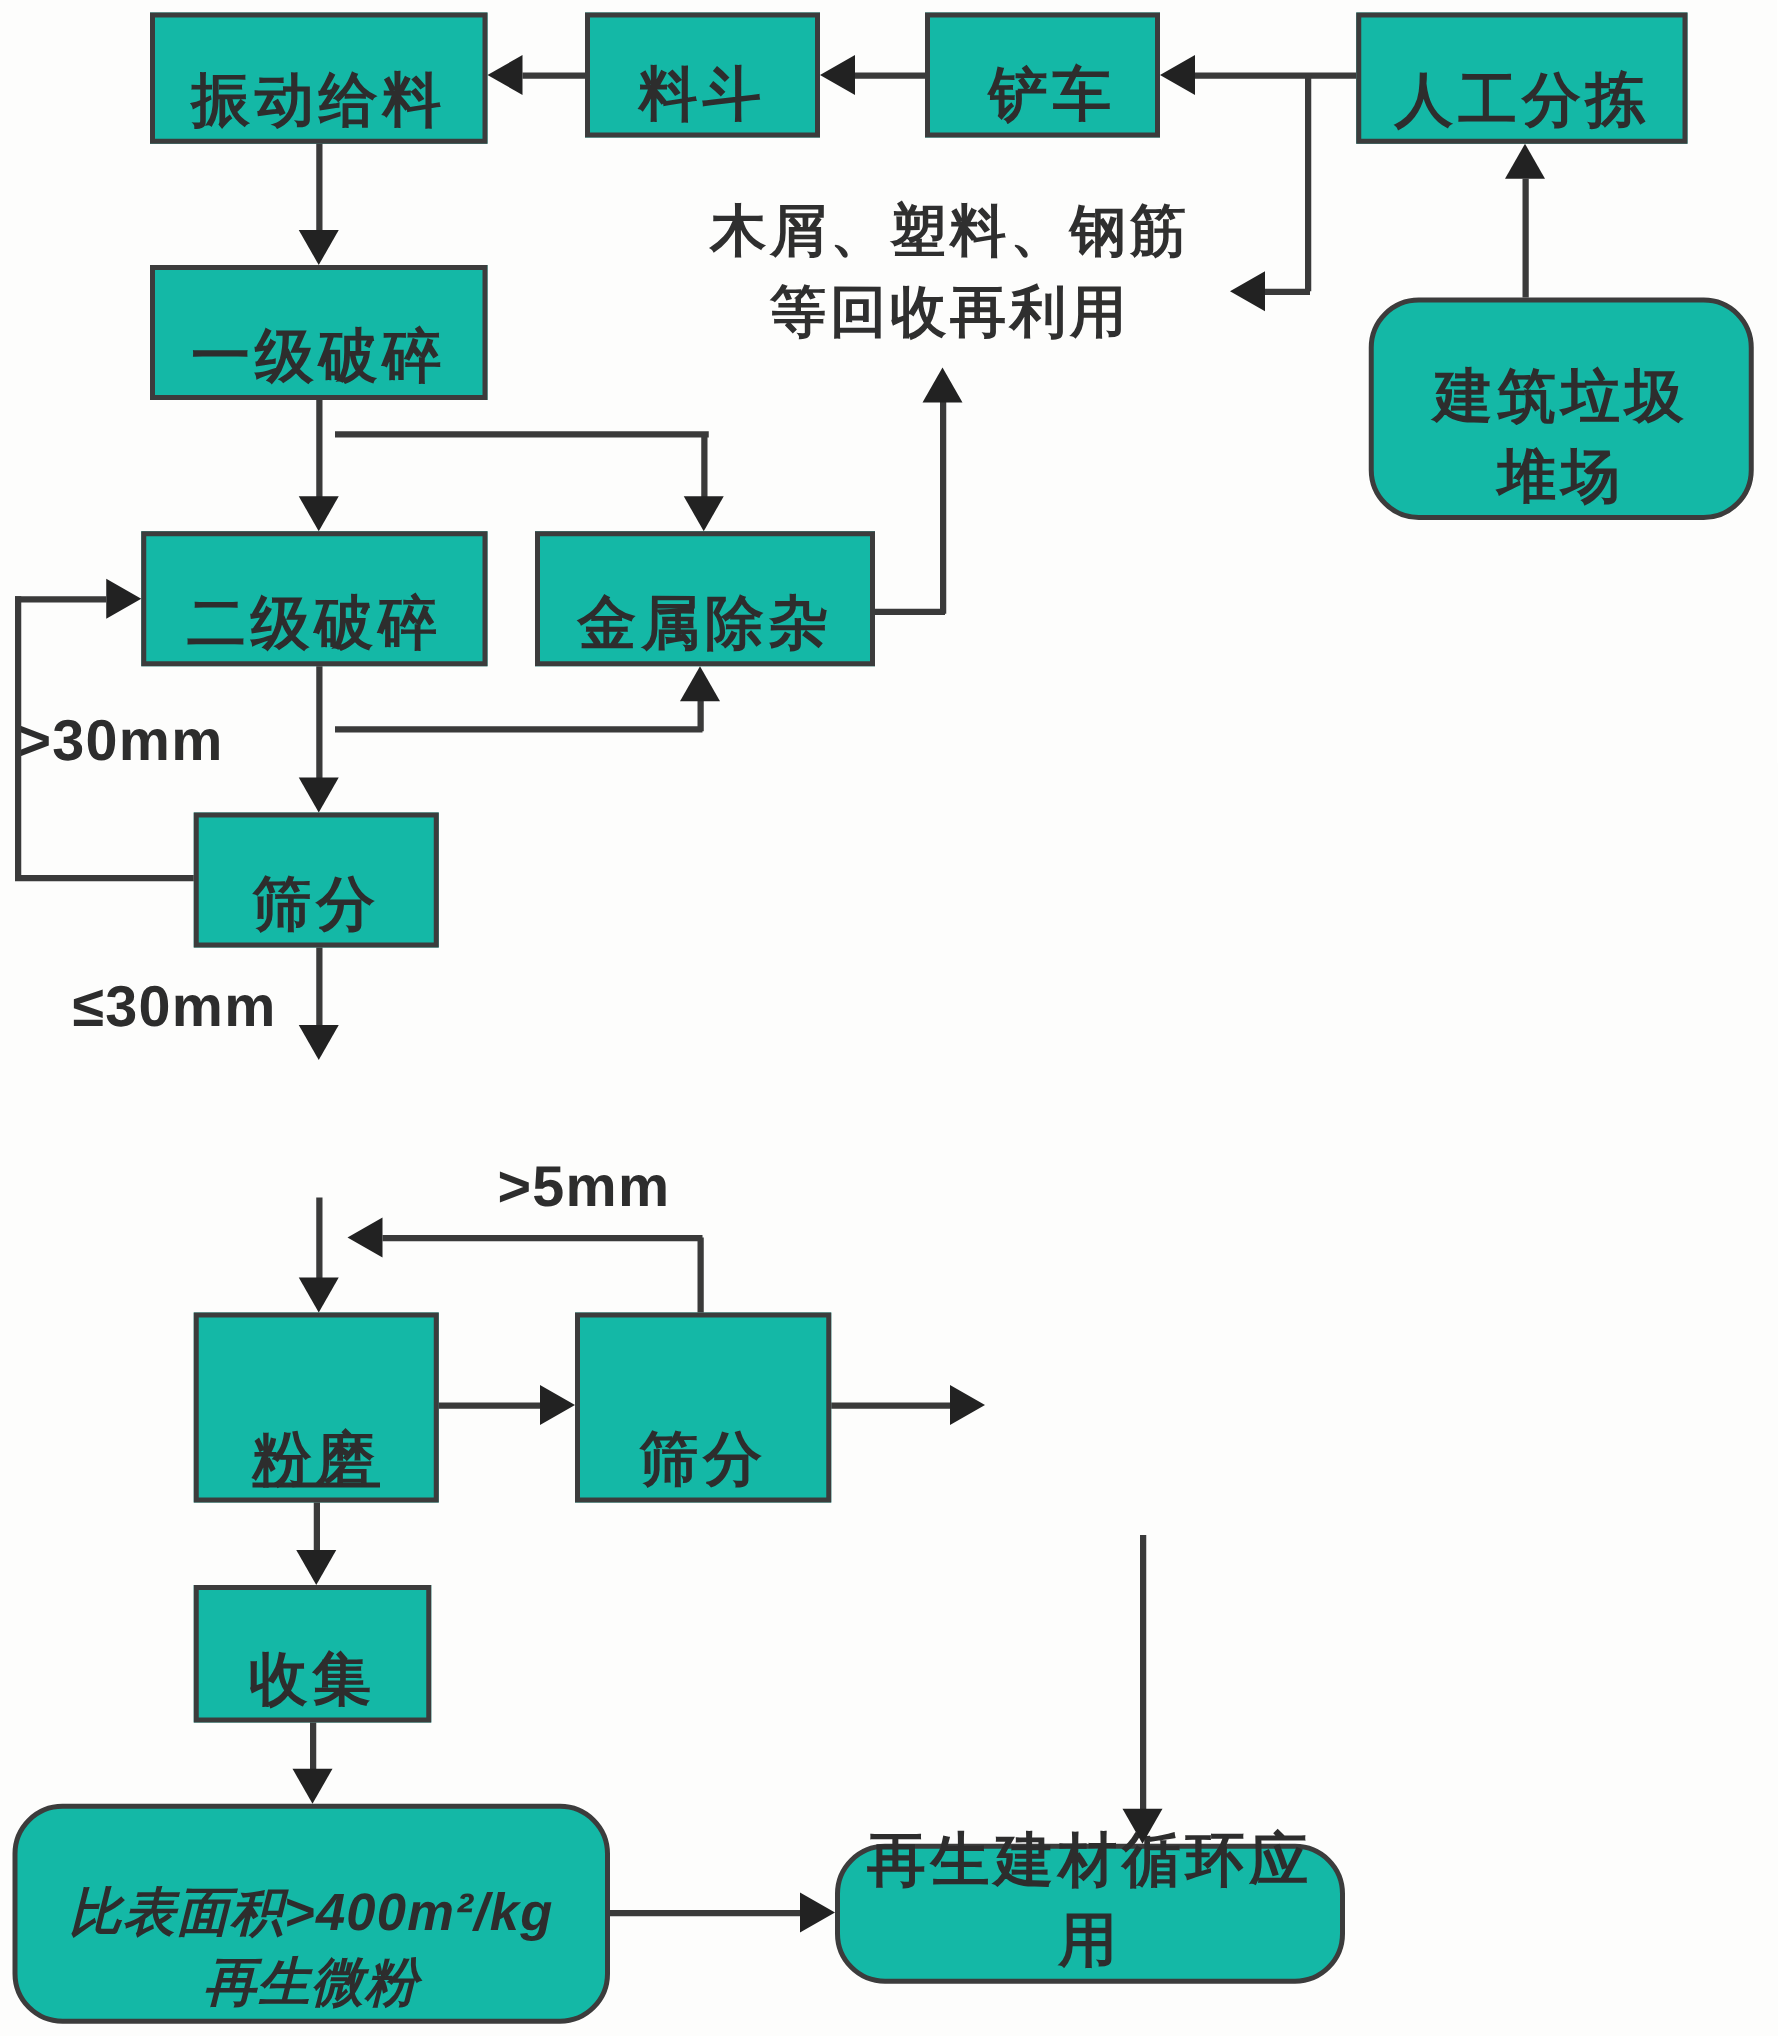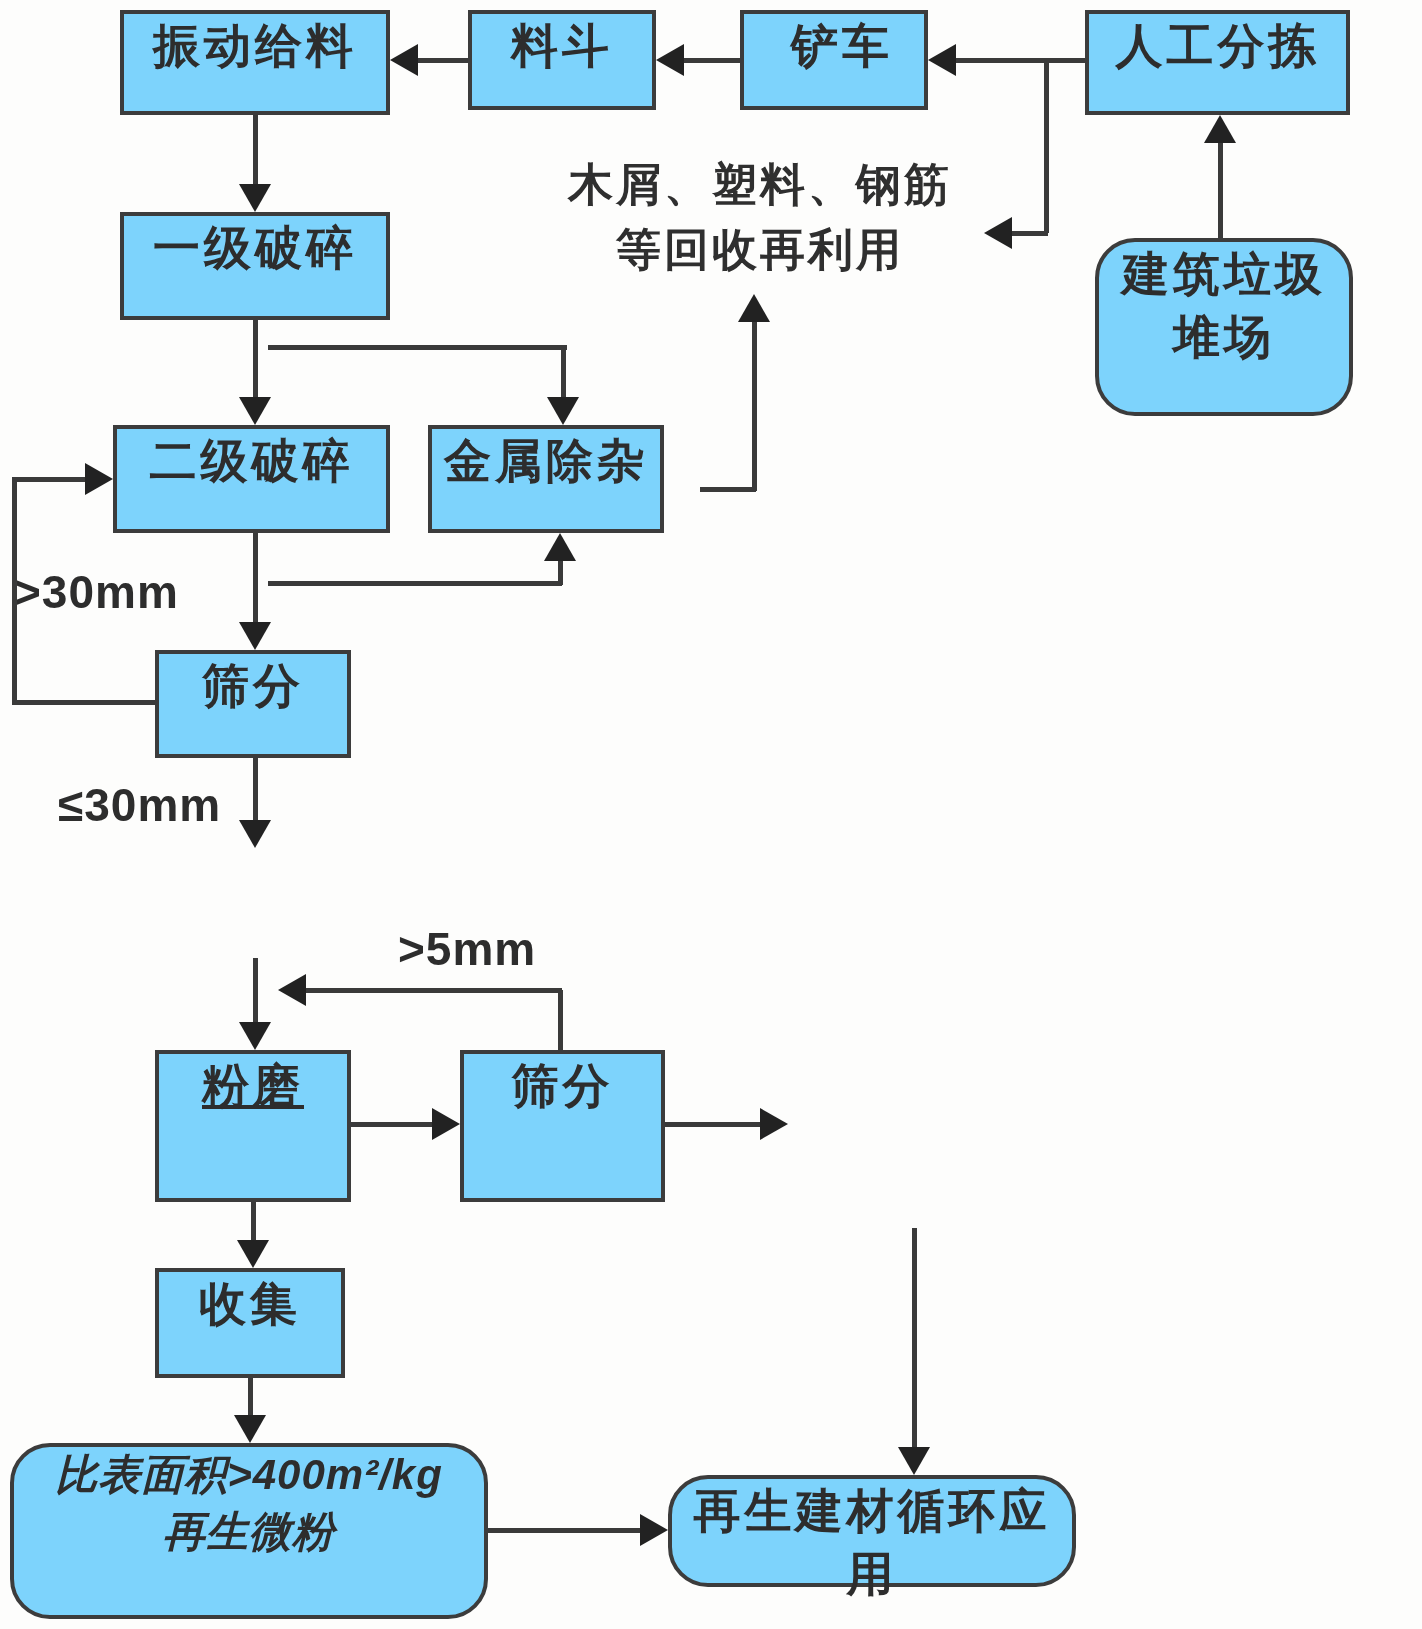--- a/index.html
+++ b/index.html
@@ -7,22 +7,22 @@
     position:relative;
     width:1422px;height:1629px;
     background:#fdfdfc;
     font-family:"Liberation Sans","DejaVu Sans",sans-serif;
     color:#2d2d2d;
     overflow:hidden;
   }
   .node{
     position:absolute;
     border:4px solid #3c3c3c;
-    background:#7dd3fc;
-    display:flex;align-items:flex-start;justify-content:center;
+    background:#14b8a6;
+    display:flex;align-items:flex-end;justify-content:center;
     text-align:center;
     box-sizing:border-box;
   }
   .node span{
     white-space:pre-line;
     font-size:47px;
     font-weight:600;
     letter-spacing:4px;
     line-height:1.35;
     color:#2d2d2d;
@@ -62,32 +62,32 @@
   <div class="node" style="left:468px;top:10px;width:188px;height:100px;">
       <span>料斗</span>
     </div>
   <div class="node" style="left:740px;top:10px;width:188px;height:100px;padding-left:16px;">
       <span>铲车</span>
     </div>
   <div class="node" style="left:1085px;top:10px;width:265px;height:105px;">
       <span>人工分拣</span>
     </div>
 
-  <div class="node round" style="left:1095px;top:238px;width:258px;height:178px;">
+  <div class="node round" style="left:1095px;top:238px;width:308px;height:178px;">
       <span>建筑垃圾
 堆场</span>
     </div>
 
   <div class="node" style="left:120px;top:212px;width:270px;height:108px;">
       <span>一级破碎</span>
     </div>
   <div class="node" style="left:113px;top:425px;width:277px;height:108px;">
       <span>二级破碎</span>
     </div>
-  <div class="node" style="left:428px;top:425px;width:236px;height:108px;">
+  <div class="node" style="left:428px;top:425px;width:272px;height:108px;">
       <span>金属除杂</span>
     </div>
   <div class="node" style="left:155px;top:650px;width:196px;height:108px;">
       <span>筛分</span>
     </div>
   <div class="node" style="left:155px;top:1050px;width:196px;height:152px;text-decoration:underline;">
       <span>粉磨</span>
     </div>
   <div class="node" style="left:460px;top:1050px;width:205px;height:152px;">
       <span>筛分</span>

